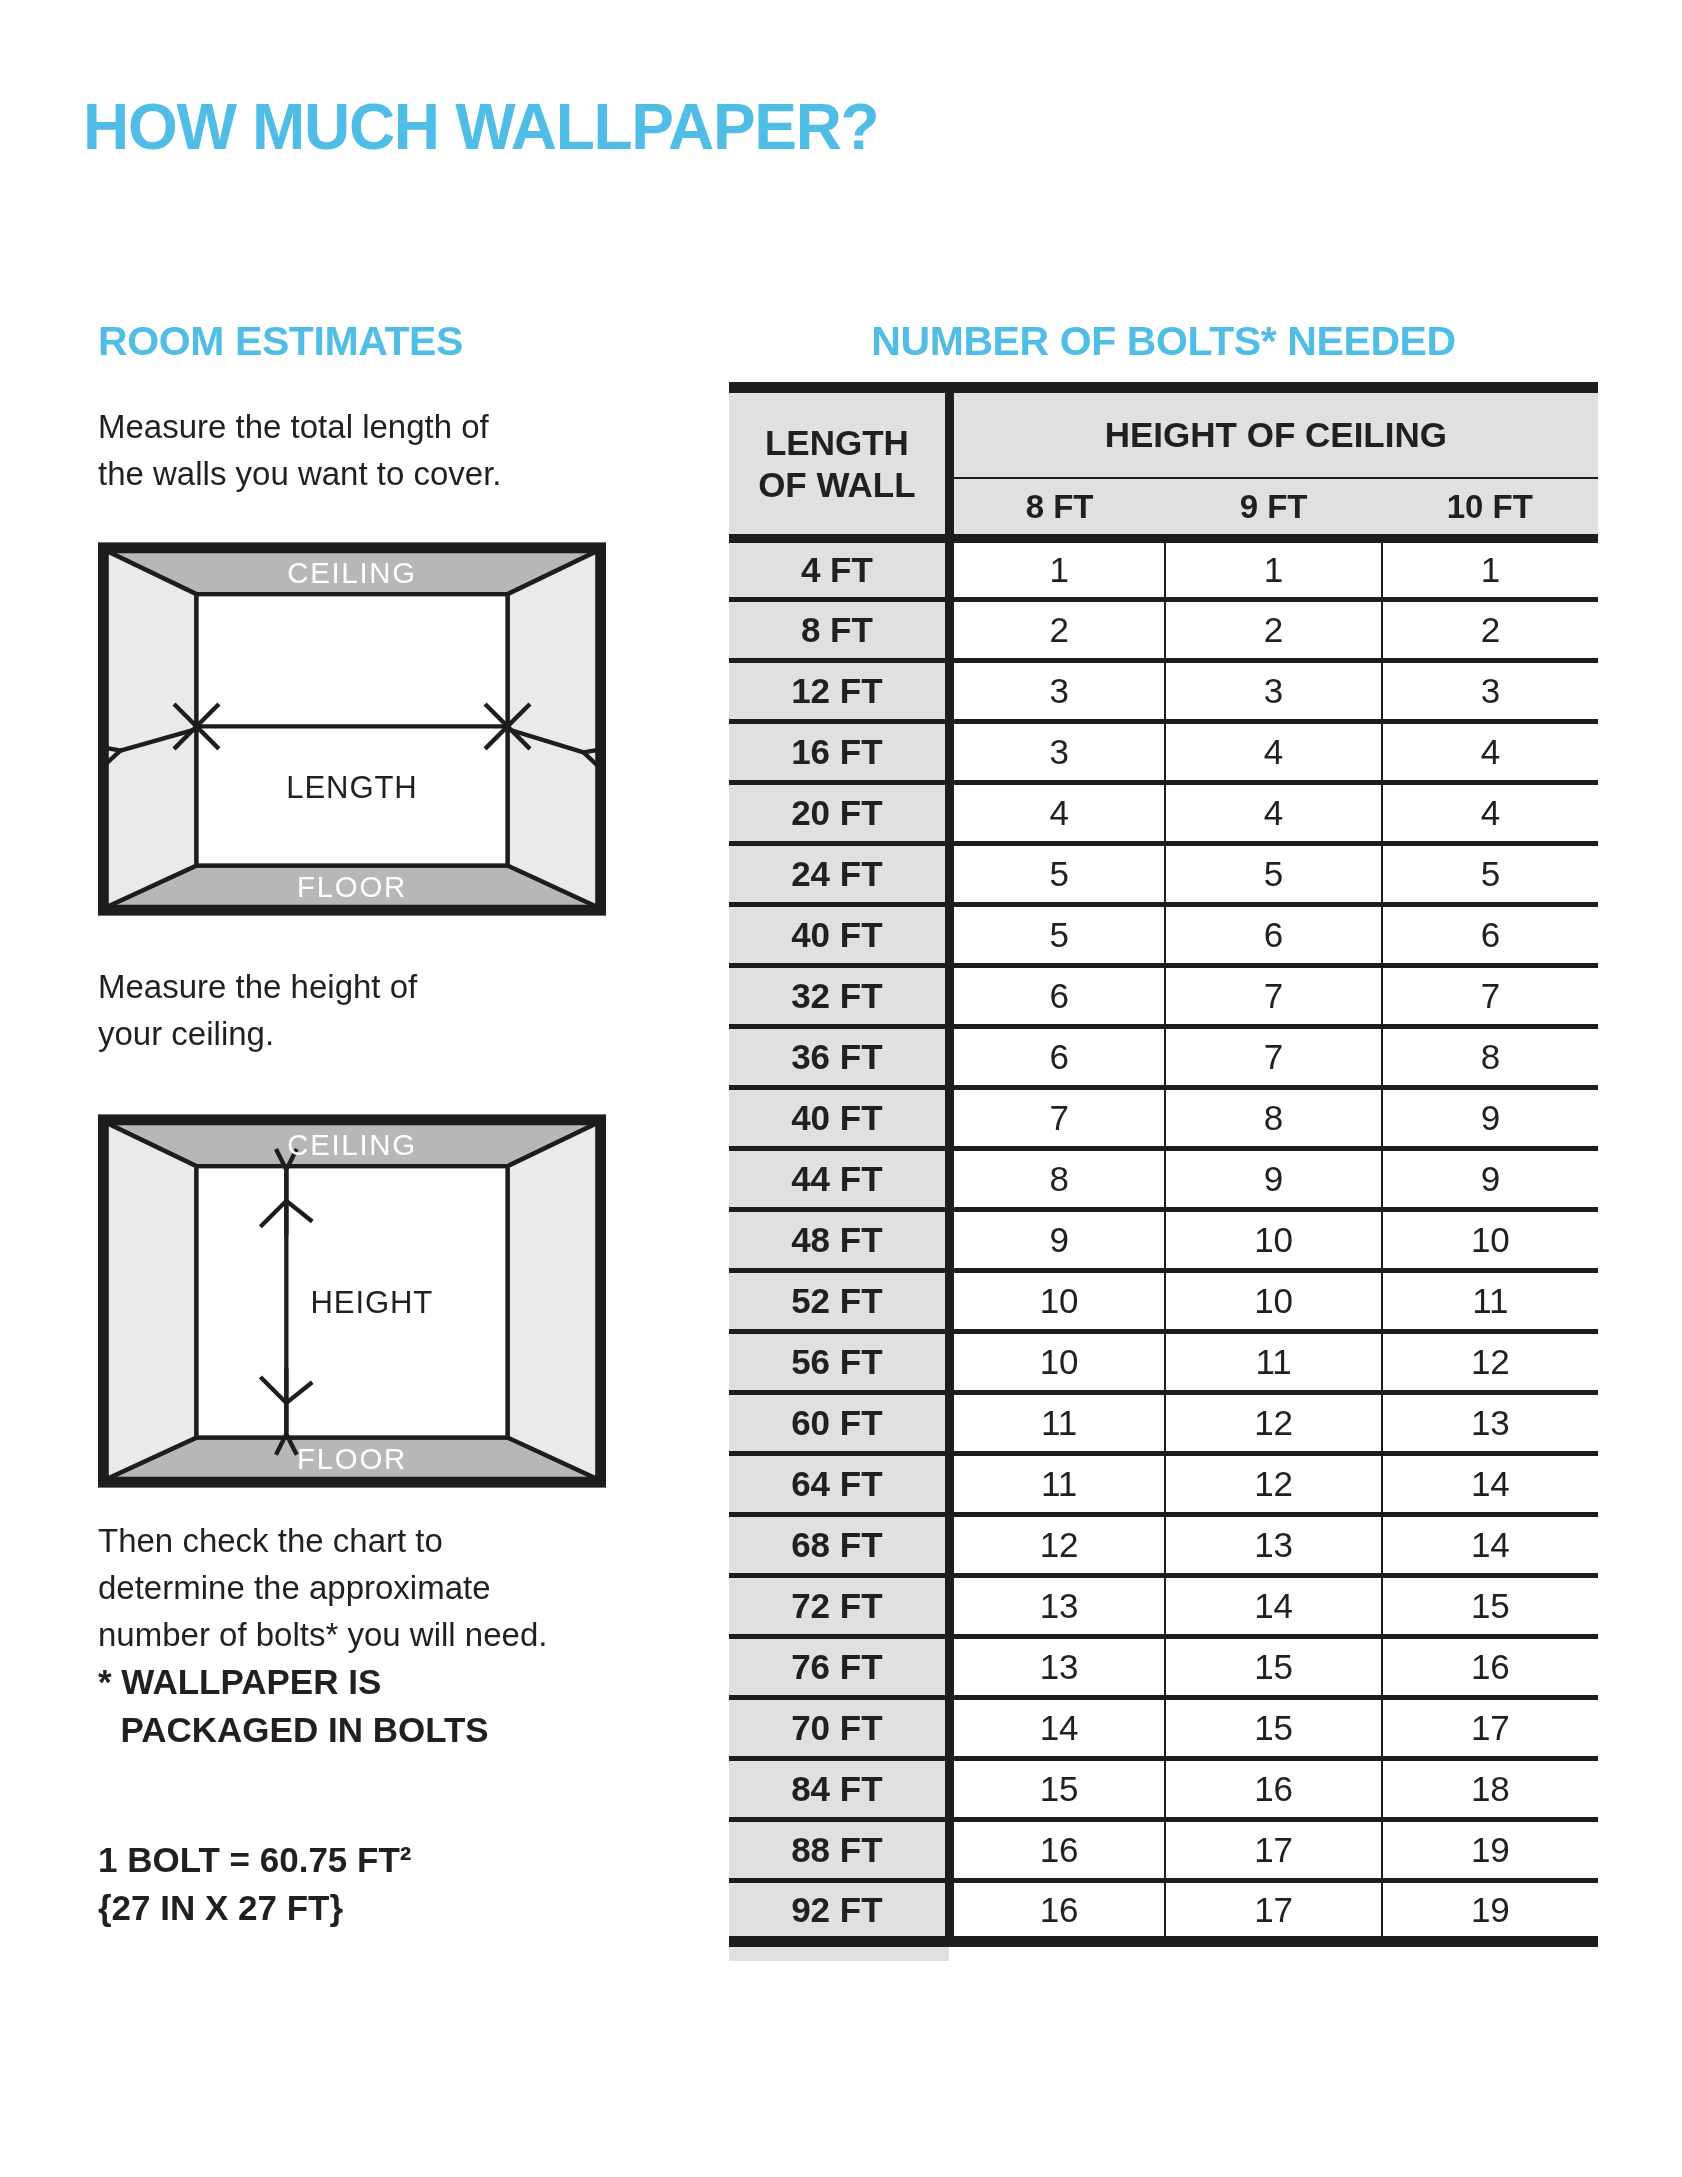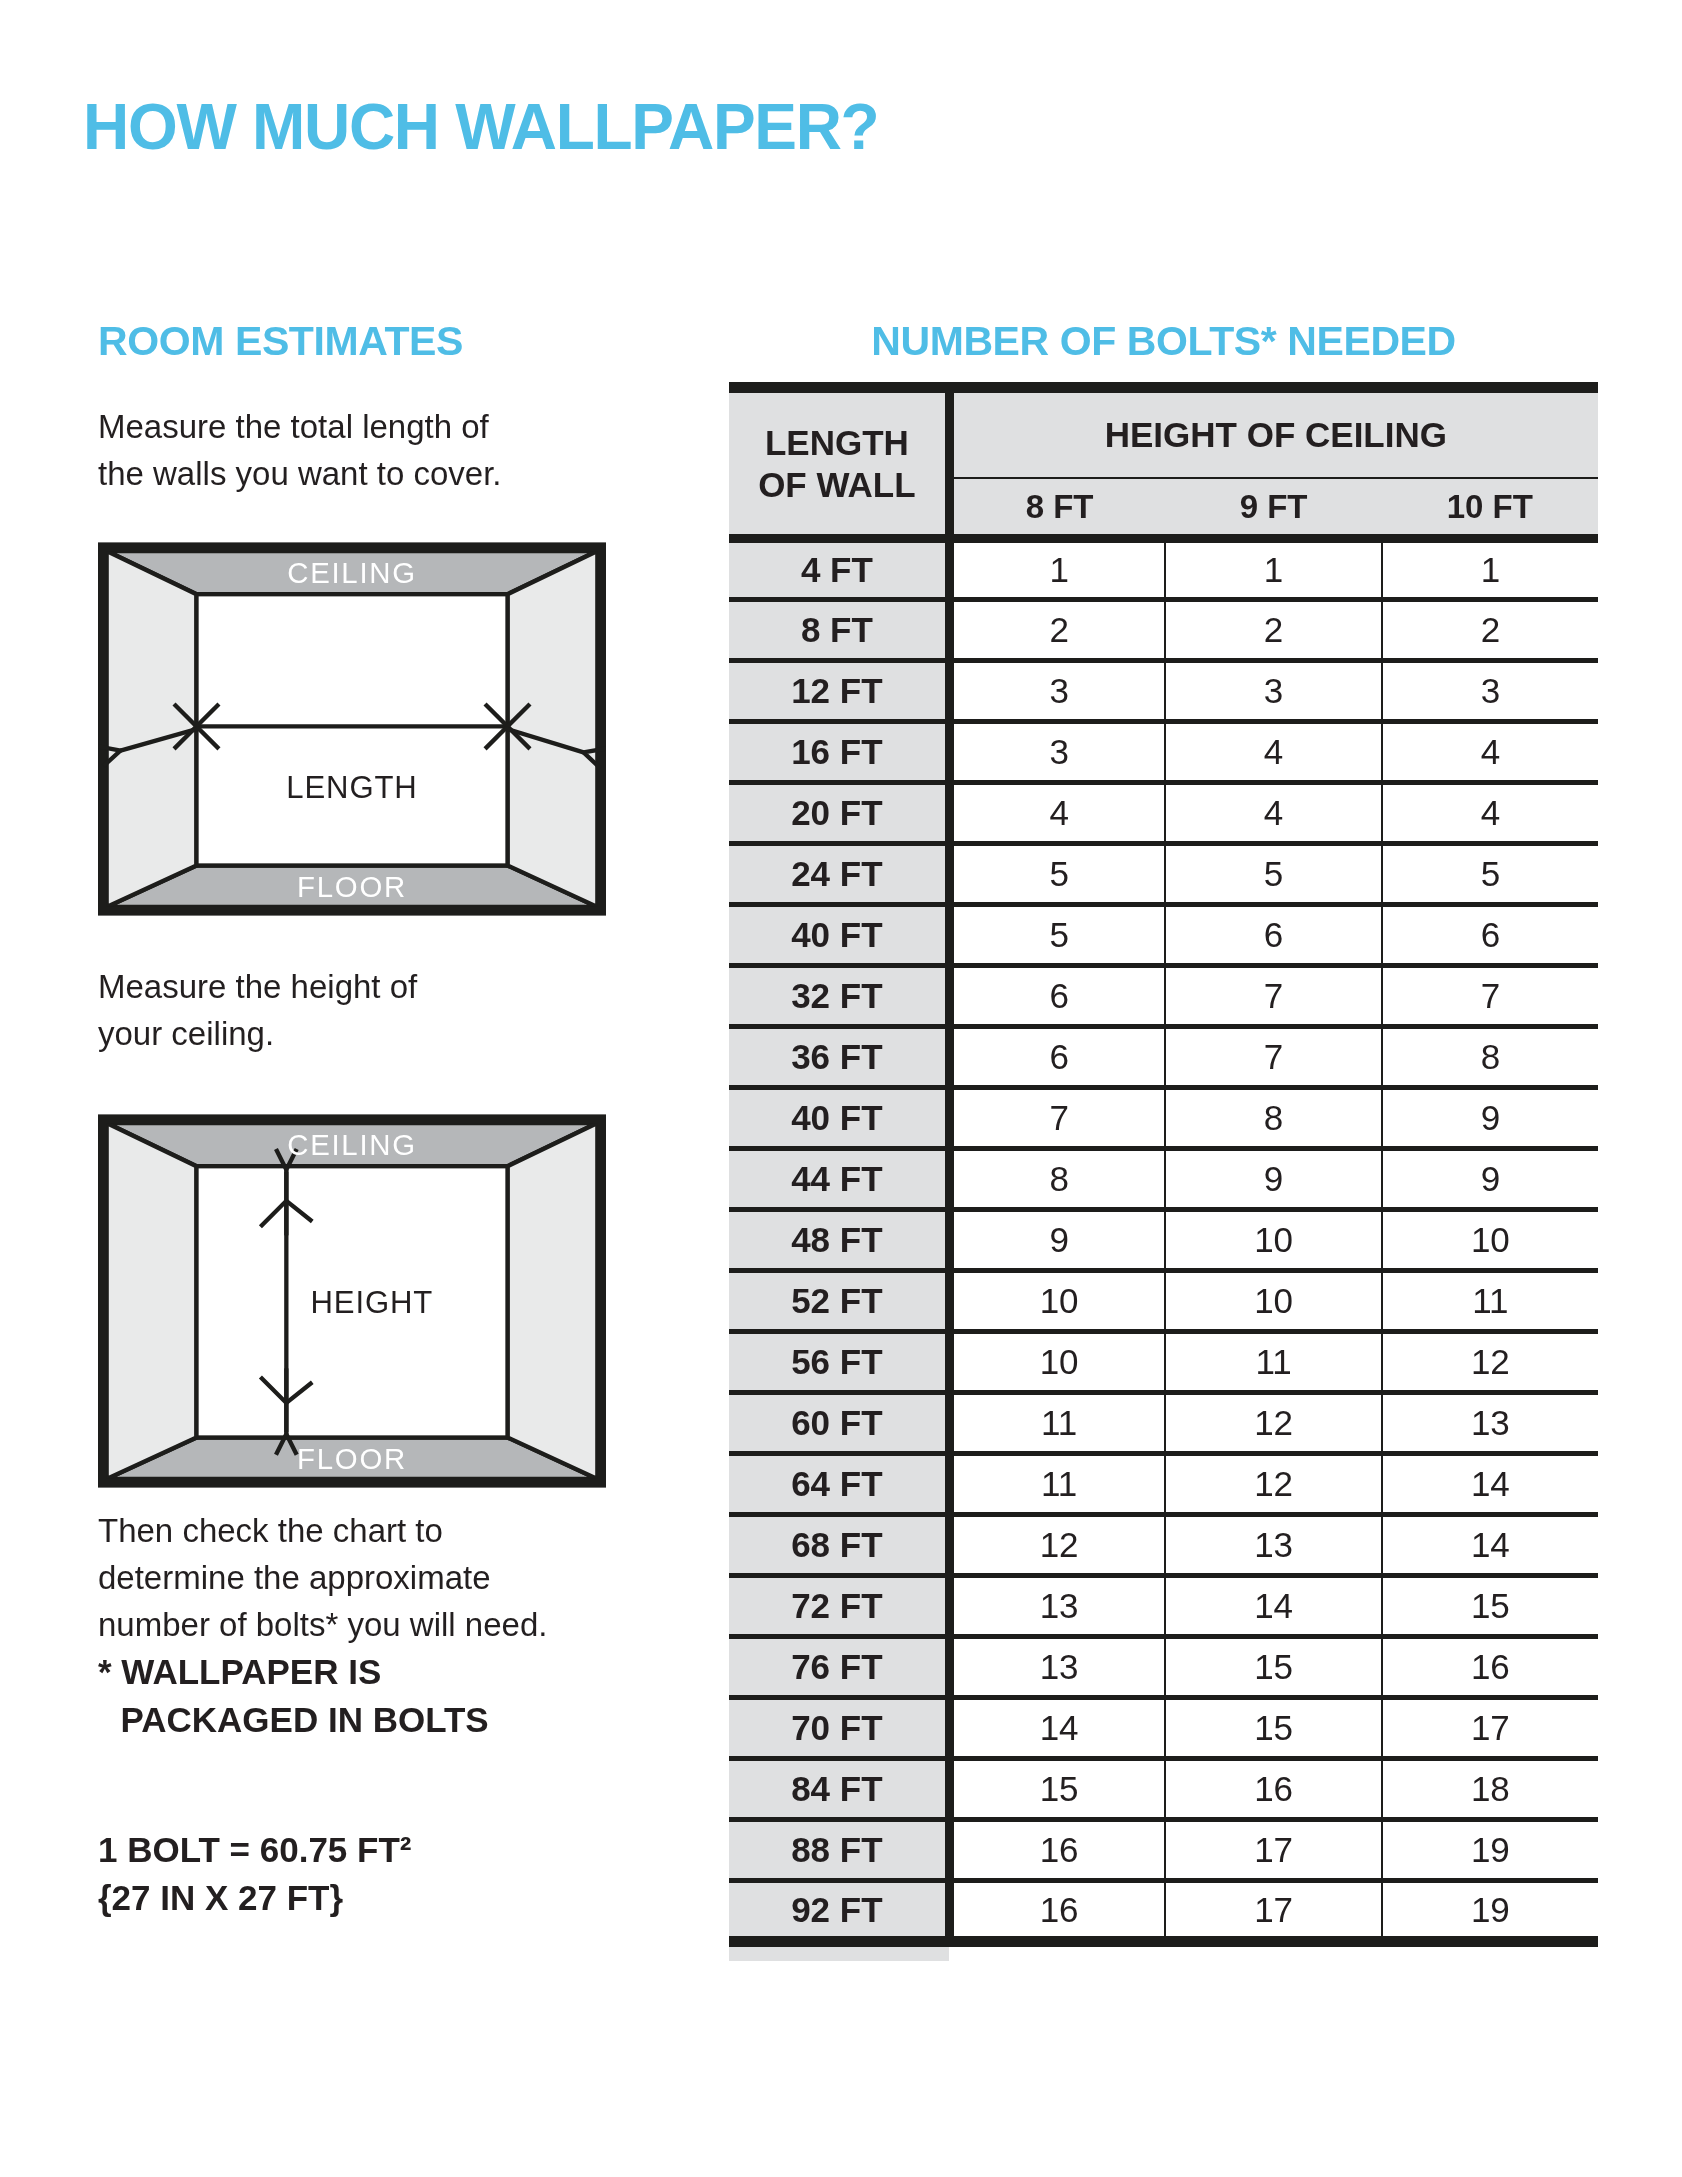--- a/index.html
+++ b/index.html
@@ -31,21 +31,21 @@
   }
   .left-col{position:absolute;left:98px;top:318px;width:519px;}
   .body-text{
     font-size:33px;line-height:47px;color:var(--ink);
     white-space:pre-line;
   }
   .p1{margin-top:38px;}
   .diagram{display:block;margin-top:45px;}
   .p2{margin-top:47px;}
   .diagram2{margin-top:57px;}
-  .p3{margin-top:19px;}
+  .p3{margin-top:29px;}
   .note{
     font-size:35px;font-weight:700;line-height:48px;
     color:var(--ink);white-space:nowrap;
   }
   .note .indent{display:inline-block;padding-left:22.5px;}
   .bolt-note{
     margin-top:82px;font-size:35px;font-weight:700;line-height:48px;
     color:var(--ink);white-space:nowrap;
   }
   

